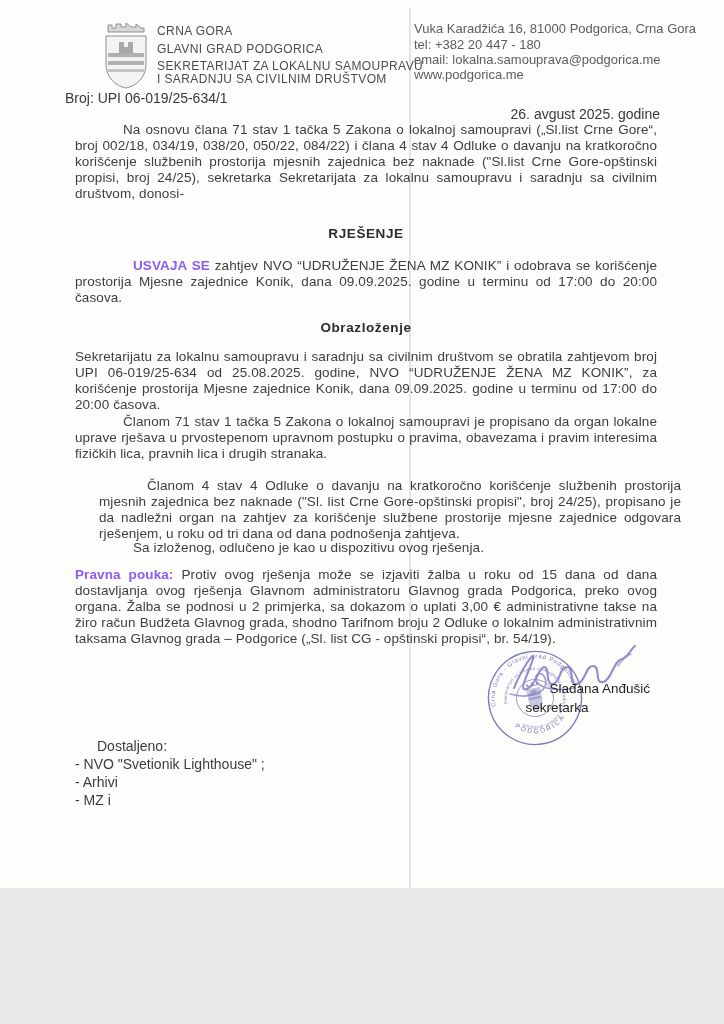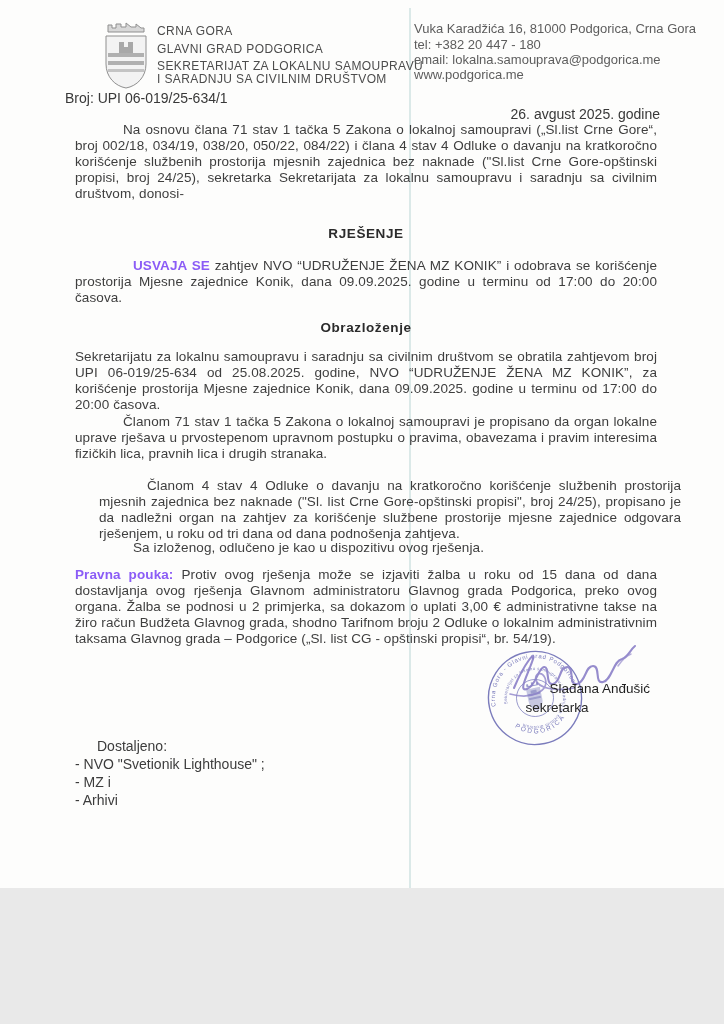--- a/index.html
+++ b/index.html
@@ -130,17 +130,17 @@
       <path stroke-width="1.5" opacity="0.7" d="M120,30 C124,24 128,20 133,18"></path>
     </g>
   </svg>
 
   <div class="abs sig-name">Slađana Anđušić</div>
   <div class="abs sig-title">sekretarka</div>
 
   <div class="abs delivered">
     <div class="lbl">Dostaljeno:</div>
     <div>- NVO "Svetionik Lighthouse" ;</div>
+    <div>- Arhivi</div>
     <div>- MZ i</div>
-    <div>- Arhivi</div>
   </div>
 
 </div>
 
 </body></html>

